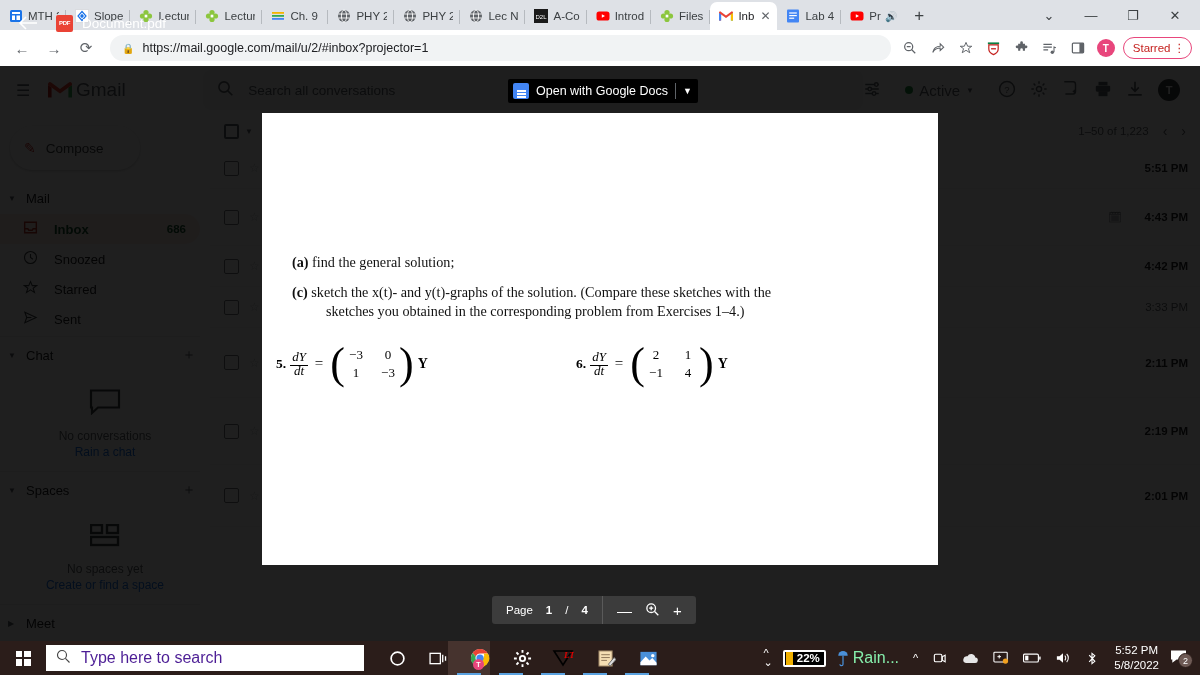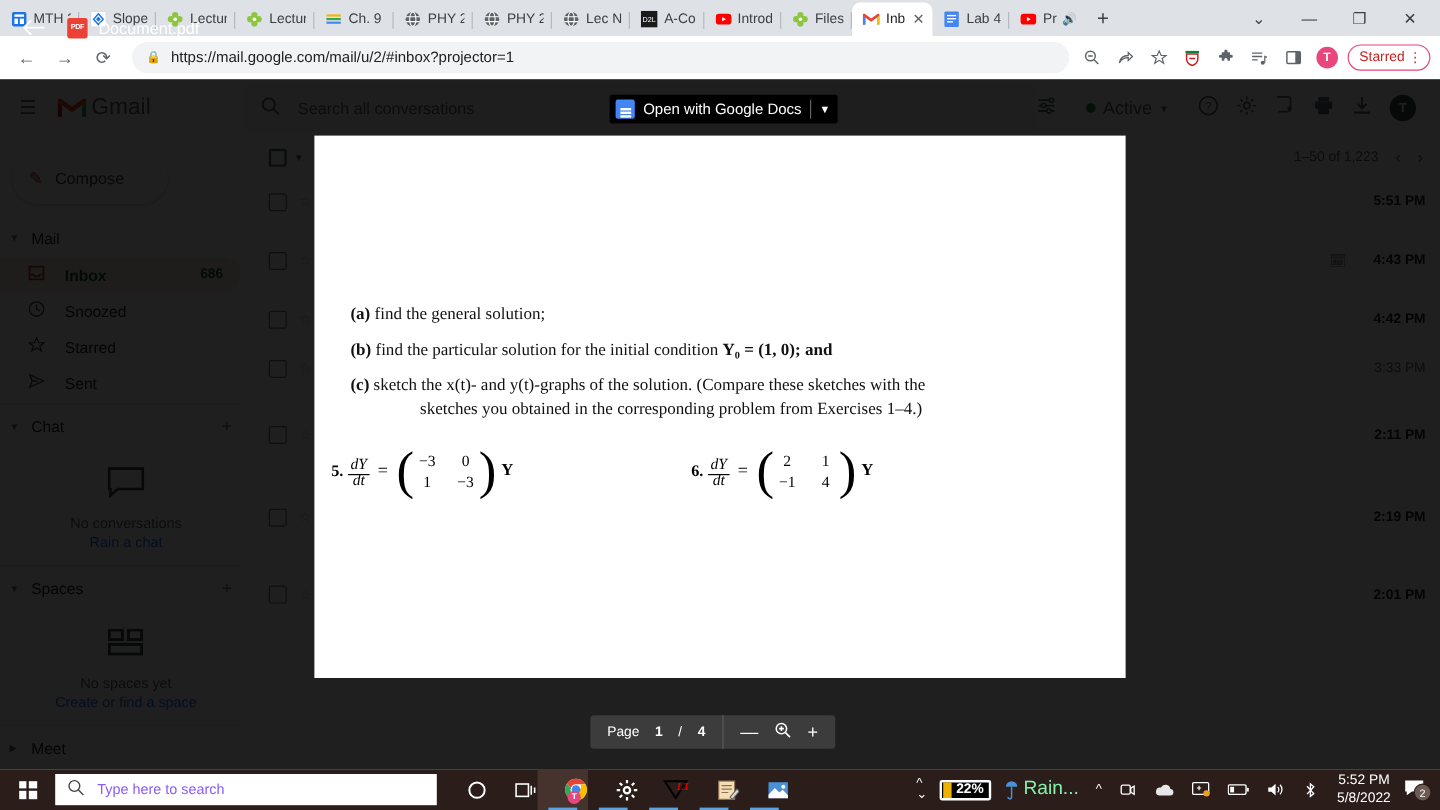--- a/index.html
+++ b/index.html
@@ -177,21 +177,21 @@
 
   
   .pdfpage {
     position: absolute; left: 262px; top: 113px; width: 676px; height: 452px;
     background: #fff; color: #000;
   }
   .pdf-inner { padding: 140px 0 0 0; font-family: "Liberation Serif", serif; }
   .pline { font-size: 14.2px; line-height: 1.38; color: #111; margin-left: 30px; }
   .pline b { font-weight: bold; }
   .pitem { margin-bottom: 10px; }
-  .pindent { margin-left: 58px; display:block; }
+  .pindent { margin-left: 34px; display:block; }
   .eqrow { display: flex; margin-top: 24px; padding-left: 14px; }
   .eq { display: flex; align-items: center; font-family: "Liberation Serif", serif; }
   .eq .num { font-weight: bold; font-size: 13.5px; margin-right: 4px; }
   .frac { display: inline-block; text-align: center; font-style: italic; font-size: 13px; line-height: 1.05;}
   .frac .top { border-bottom: 1px solid #000; padding: 0 2px 1px; }
   .frac .bot { padding-top: 1px; }
   .eqsign { margin: 0 7px; font-size: 15px; }
   .matwrap { display: flex; align-items: center; }
   .paren { font-size: 44px; font-weight: 200; line-height: 0.82; font-family:"Liberation Serif",serif;}
   .mat { display: grid; grid-template-columns: auto auto; gap: 2px 16px; font-size: 13px; padding: 0 3px;}
@@ -212,21 +212,21 @@
   .taskbar {
     position: absolute; left: 0; top: 641px; width: 1200px; height: 34px;
     background: #2b1d1a; display: flex; align-items: center;
   }
   .winbtn { width: 46px; height: 34px; display: flex; align-items: center; justify-content: center; }
   .winlogo { width: 15px; height: 15px; display:grid; grid-template-columns:1fr 1fr;
              grid-template-rows:1fr 1fr; gap:1.6px; }
   .winlogo i { background:#fff; display:block; }
   .tb-search {
     width: 318px; height: 26px; background: #fff; display: flex; align-items: center;
-    gap: 10px; padding: 0 10px; color: #8b5cf6; font-size: 12px;
+    gap: 10px; padding: 0 10px; color: #4c1d95; font-size: 16px;
   }
   .tb-icons { display: flex; align-items: center; }
   .tb-ico {
     width: 42px; height: 34px; display: flex; align-items: center;
     justify-content: flex-end; color: #fff; font-size: 15px; position: relative;
   }
   .tb-ico.open::after {
     content:""; position:absolute; bottom:0; left:9px; right:9px;
     height:2px; background:#5aa2e0;
   }
@@ -744,24 +744,20 @@
   </div>
 
   <div class="pdfpage">
     <div class="pdf-inner">
 
       <div class="pline pitem">
         <b>(a)</b>
         <span>find the general solution;</span>
       </div>
 
-      <div class="pline pitem">
-        <b>(b)</b>
-        <span>find the particular solution for the initial condition </span><b style="font-style:normal"><span>Y₀ = (1, 0); and</span></b>
-      </div>
 
       <div class="pline pitem">
         <b>(c)</b>
         <span>sketch the x(t)- and y(t)-graphs of the solution. (Compare these sketches with the</span>
         <span class="pindent">sketches you obtained in the corresponding problem from Exercises 1–4.)</span>
       </div>
 
       <div class="eqrow">
         <div class="eq" style="width:300px">
           <span class="num">5.</span>

